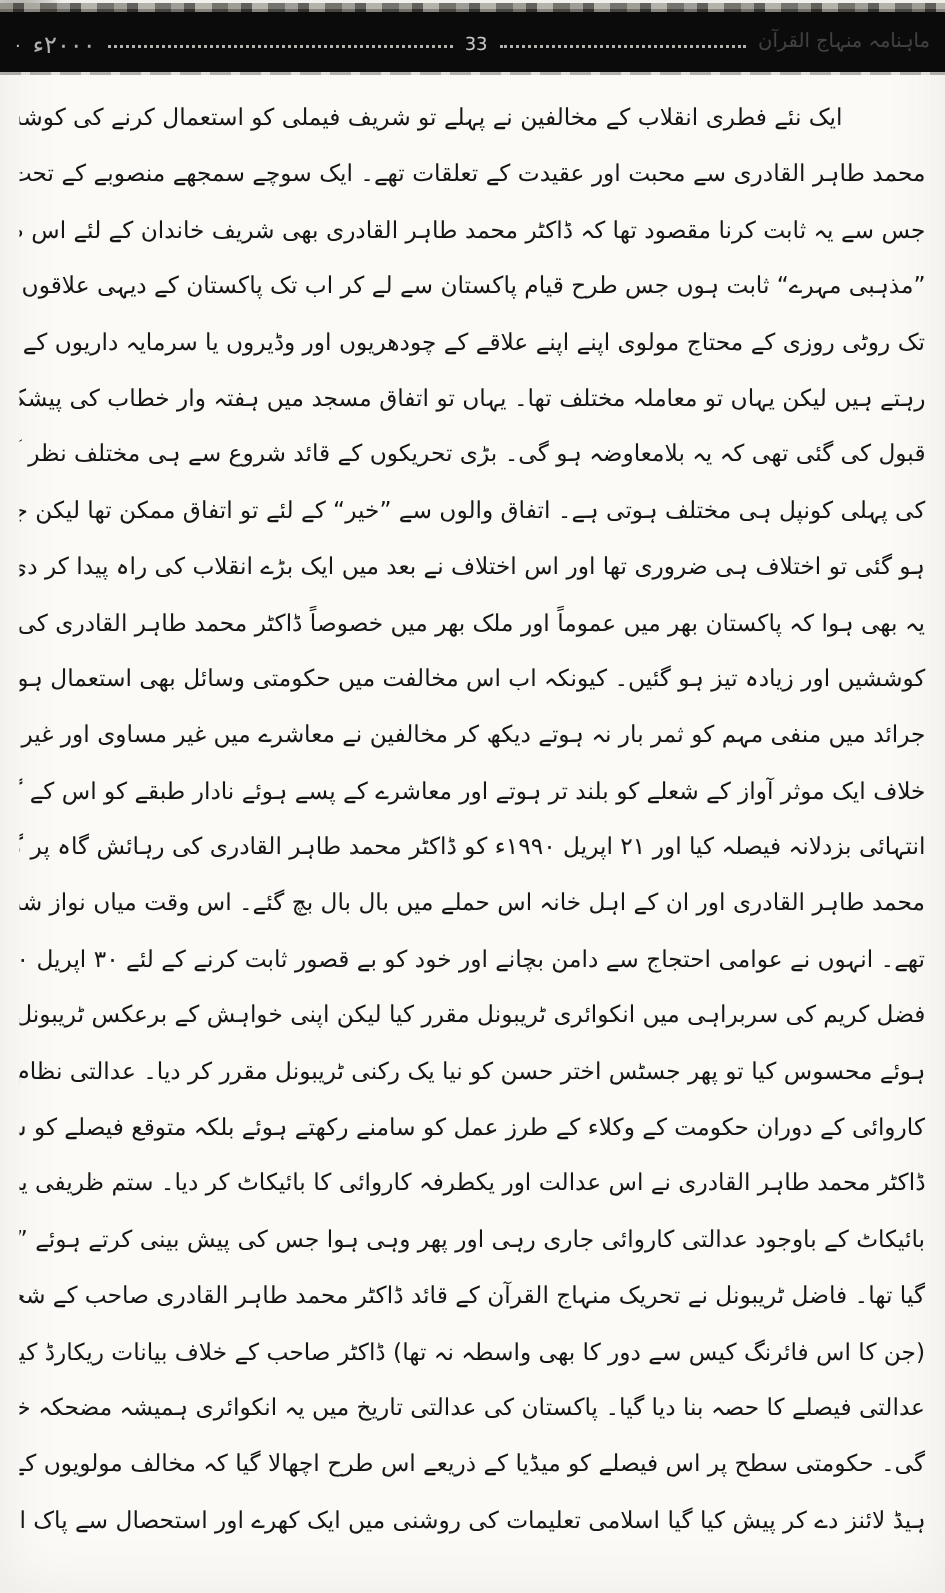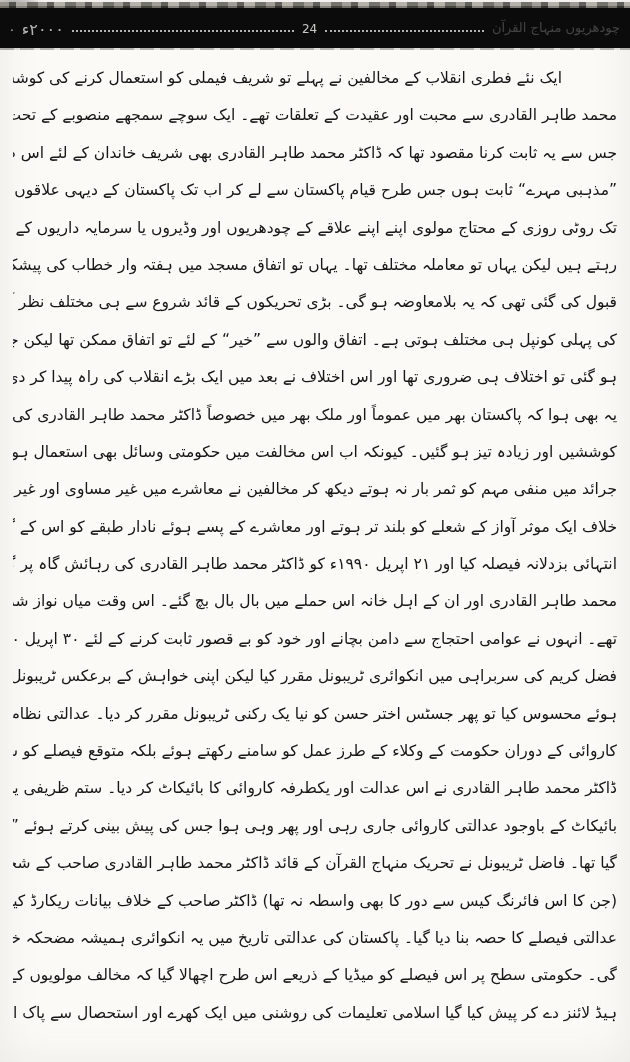--- a/index.html
+++ b/index.html
@@ -74,23 +74,23 @@
   .t-line.indent-first{padding-right:55px;}
 </style>
 </head>
 <body>
 
 <div class="page">
 
   <div class="corner-smudge"></div>
 
   <div class="band">
-    <span class="title-faint">چودھریوں منہاج القرآن</span>
+    <span class="title-faint">ماہنامہ منہاج القرآن</span>
     <span class="leader"></span>
-    <span class="page-no">24</span>
+    <span class="page-no">33</span>
     <span class="leader long"></span>
     <span class="year">۲۰۰۰ء</span>
     <span class="dot-end">.</span>
   </div>
 
   <div class="article">
     <div class="t-line indent-first">ایک نئے فطری انقلاب کے مخالفین نے پہلے تو شریف فیملی کو استعمال کرنے کی کوشش کی جن کے ڈاکٹر</div>
     <div class="t-line">محمد طاہر القادری سے محبت اور عقیدت کے تعلقات تھے۔ ایک سوچے سمجھے منصوبے کے تحت ایسی فضا بنائی گئی</div>
     <div class="t-line">جس سے یہ ثابت کرنا مقصود تھا کہ ڈاکٹر محمد طاہر القادری بھی شریف خاندان کے لئے اس طرح</div>
     <div class="t-line">”مذہبی مہرے“ ثابت ہوں جس طرح قیام پاکستان سے لے کر اب تک پاکستان کے دیہی علاقوں سے شہری علاقوں</div>

